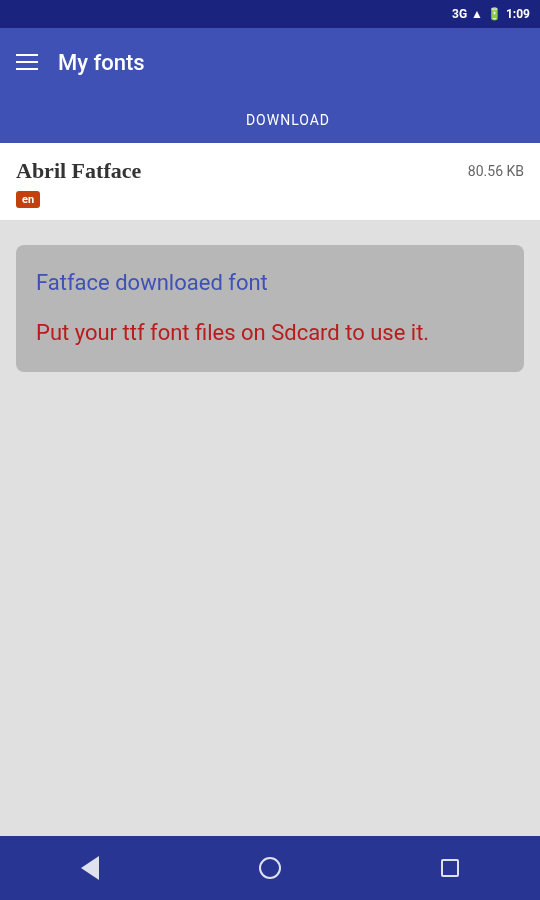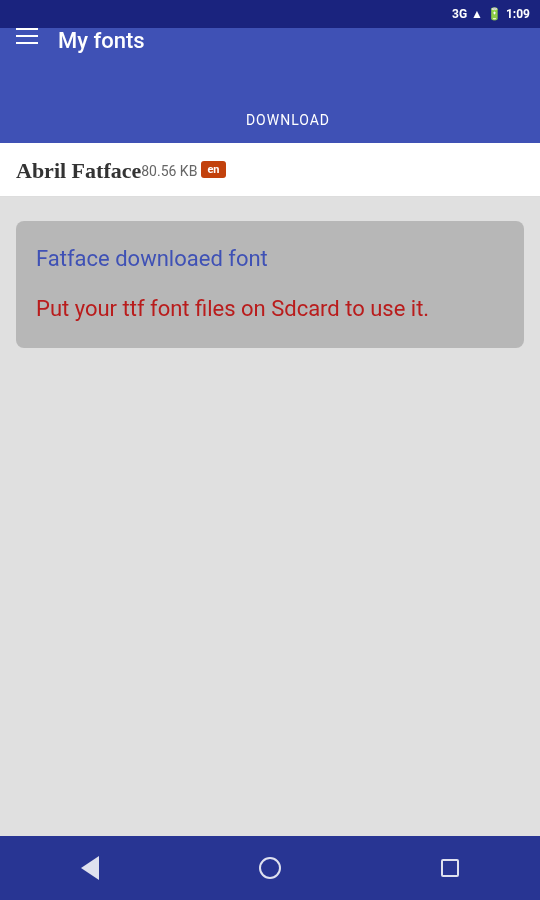--- a/index.html
+++ b/index.html
@@ -31,21 +31,21 @@
       color: white;
       font-size: 12px;
       font-weight: bold;
     }
 
     
     .app-bar {
       background: #3f51b5;
       height: 68px;
       display: flex;
-      align-items: flex-start;
+      align-items: center;
       padding: 0 16px;
       gap: 20px;
     }
     .hamburger-icon {
       display: flex;
       flex-direction: column;
       gap: 5px;
       cursor: pointer;
     }
     .hamburger-icon span {
@@ -91,21 +91,21 @@
       right: 0;
       height: 3px;
       background: white;
     }
 
     
     .font-item {
       background: white;
       padding: 12px 16px;
       display: flex;
-      flex-direction: row;
+      flex-direction: column;
       gap: 4px;
       border-bottom: 1px solid #ddd;
     }
     .font-item-header {
       display: flex;
       justify-content: space-between;
       align-items: center;
     }
     .font-name {
       font-size: 22px;

